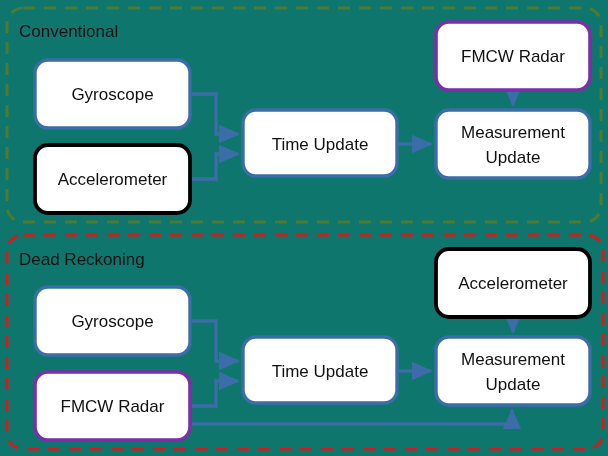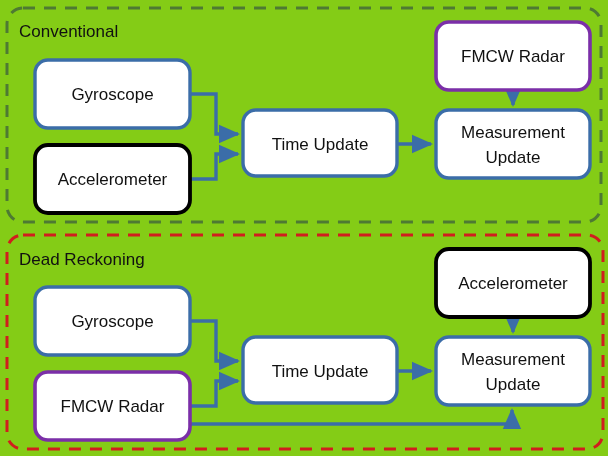--- a/index.html
+++ b/index.html
@@ -1,18 +1,18 @@
 <!DOCTYPE html>
 <html><head>
 <meta charset="utf-8">
 <style>
   html,body{margin:0;padding:0;background:#ffffff;}
   body{width:608px;height:456px;overflow:hidden;
        font-family:"Liberation Sans","DejaVu Sans",sans-serif;}
-  #stage{position:relative;width:608px;height:456px;background:#84cc16;}
+  #stage{position:relative;width:608px;height:456px;background:#0f766e;}
   svg#diagram{position:absolute;left:0;top:0;width:608px;height:456px;display:block;}
   .panel-title{font-size:17px;fill:#111111;font-family:"Liberation Sans","DejaVu Sans",sans-serif;}
   .node-label{font-size:17px;fill:#111111;text-anchor:middle;
               font-family:"Liberation Sans","DejaVu Sans",sans-serif;}
   .nodebox{fill:#ffffff;}
 </style>
 </head>
 <body>
 
 <div id="stage">

